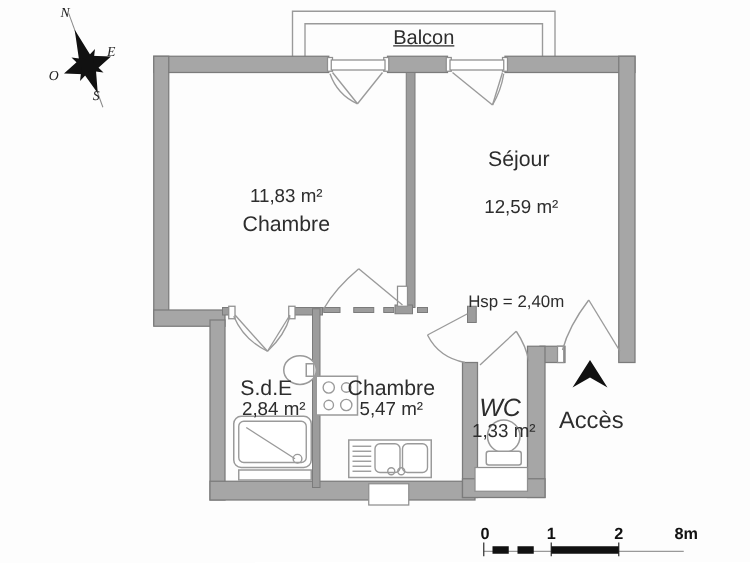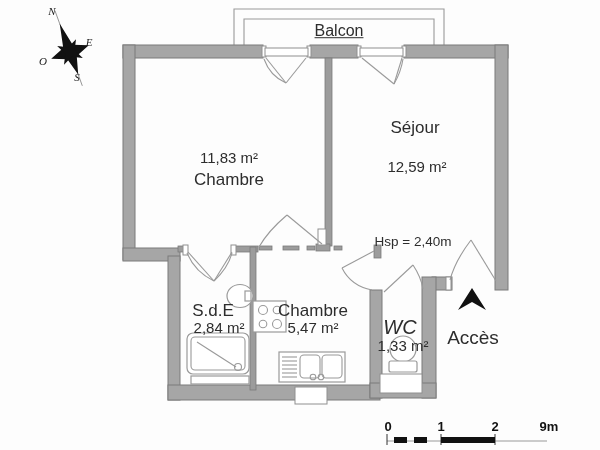--- a/index.html
+++ b/index.html
@@ -202,14 +202,14 @@
   <div class="lbl acces" style="left:473px;top:338px;">Accès</div>
 
   <div class="lbl compass-letter" style="left:52px;top:11px;">N</div>
   <div class="lbl compass-letter" style="left:89px;top:42px;">E</div>
   <div class="lbl compass-letter" style="left:43px;top:61px;">O</div>
   <div class="lbl compass-letter" style="left:77px;top:77px;">S</div>
 
   <div class="lbl scale-num" style="left:388px;top:427px;">0</div>
   <div class="lbl scale-num" style="left:441px;top:427px;">1</div>
   <div class="lbl scale-num" style="left:495px;top:427px;">2</div>
-  <div class="lbl scale-num" style="left:549px;top:427px;">9m</div>
+  <div class="lbl scale-num" style="left:549px;top:427px;">8m</div>
 </div>
 
 </body></html>

